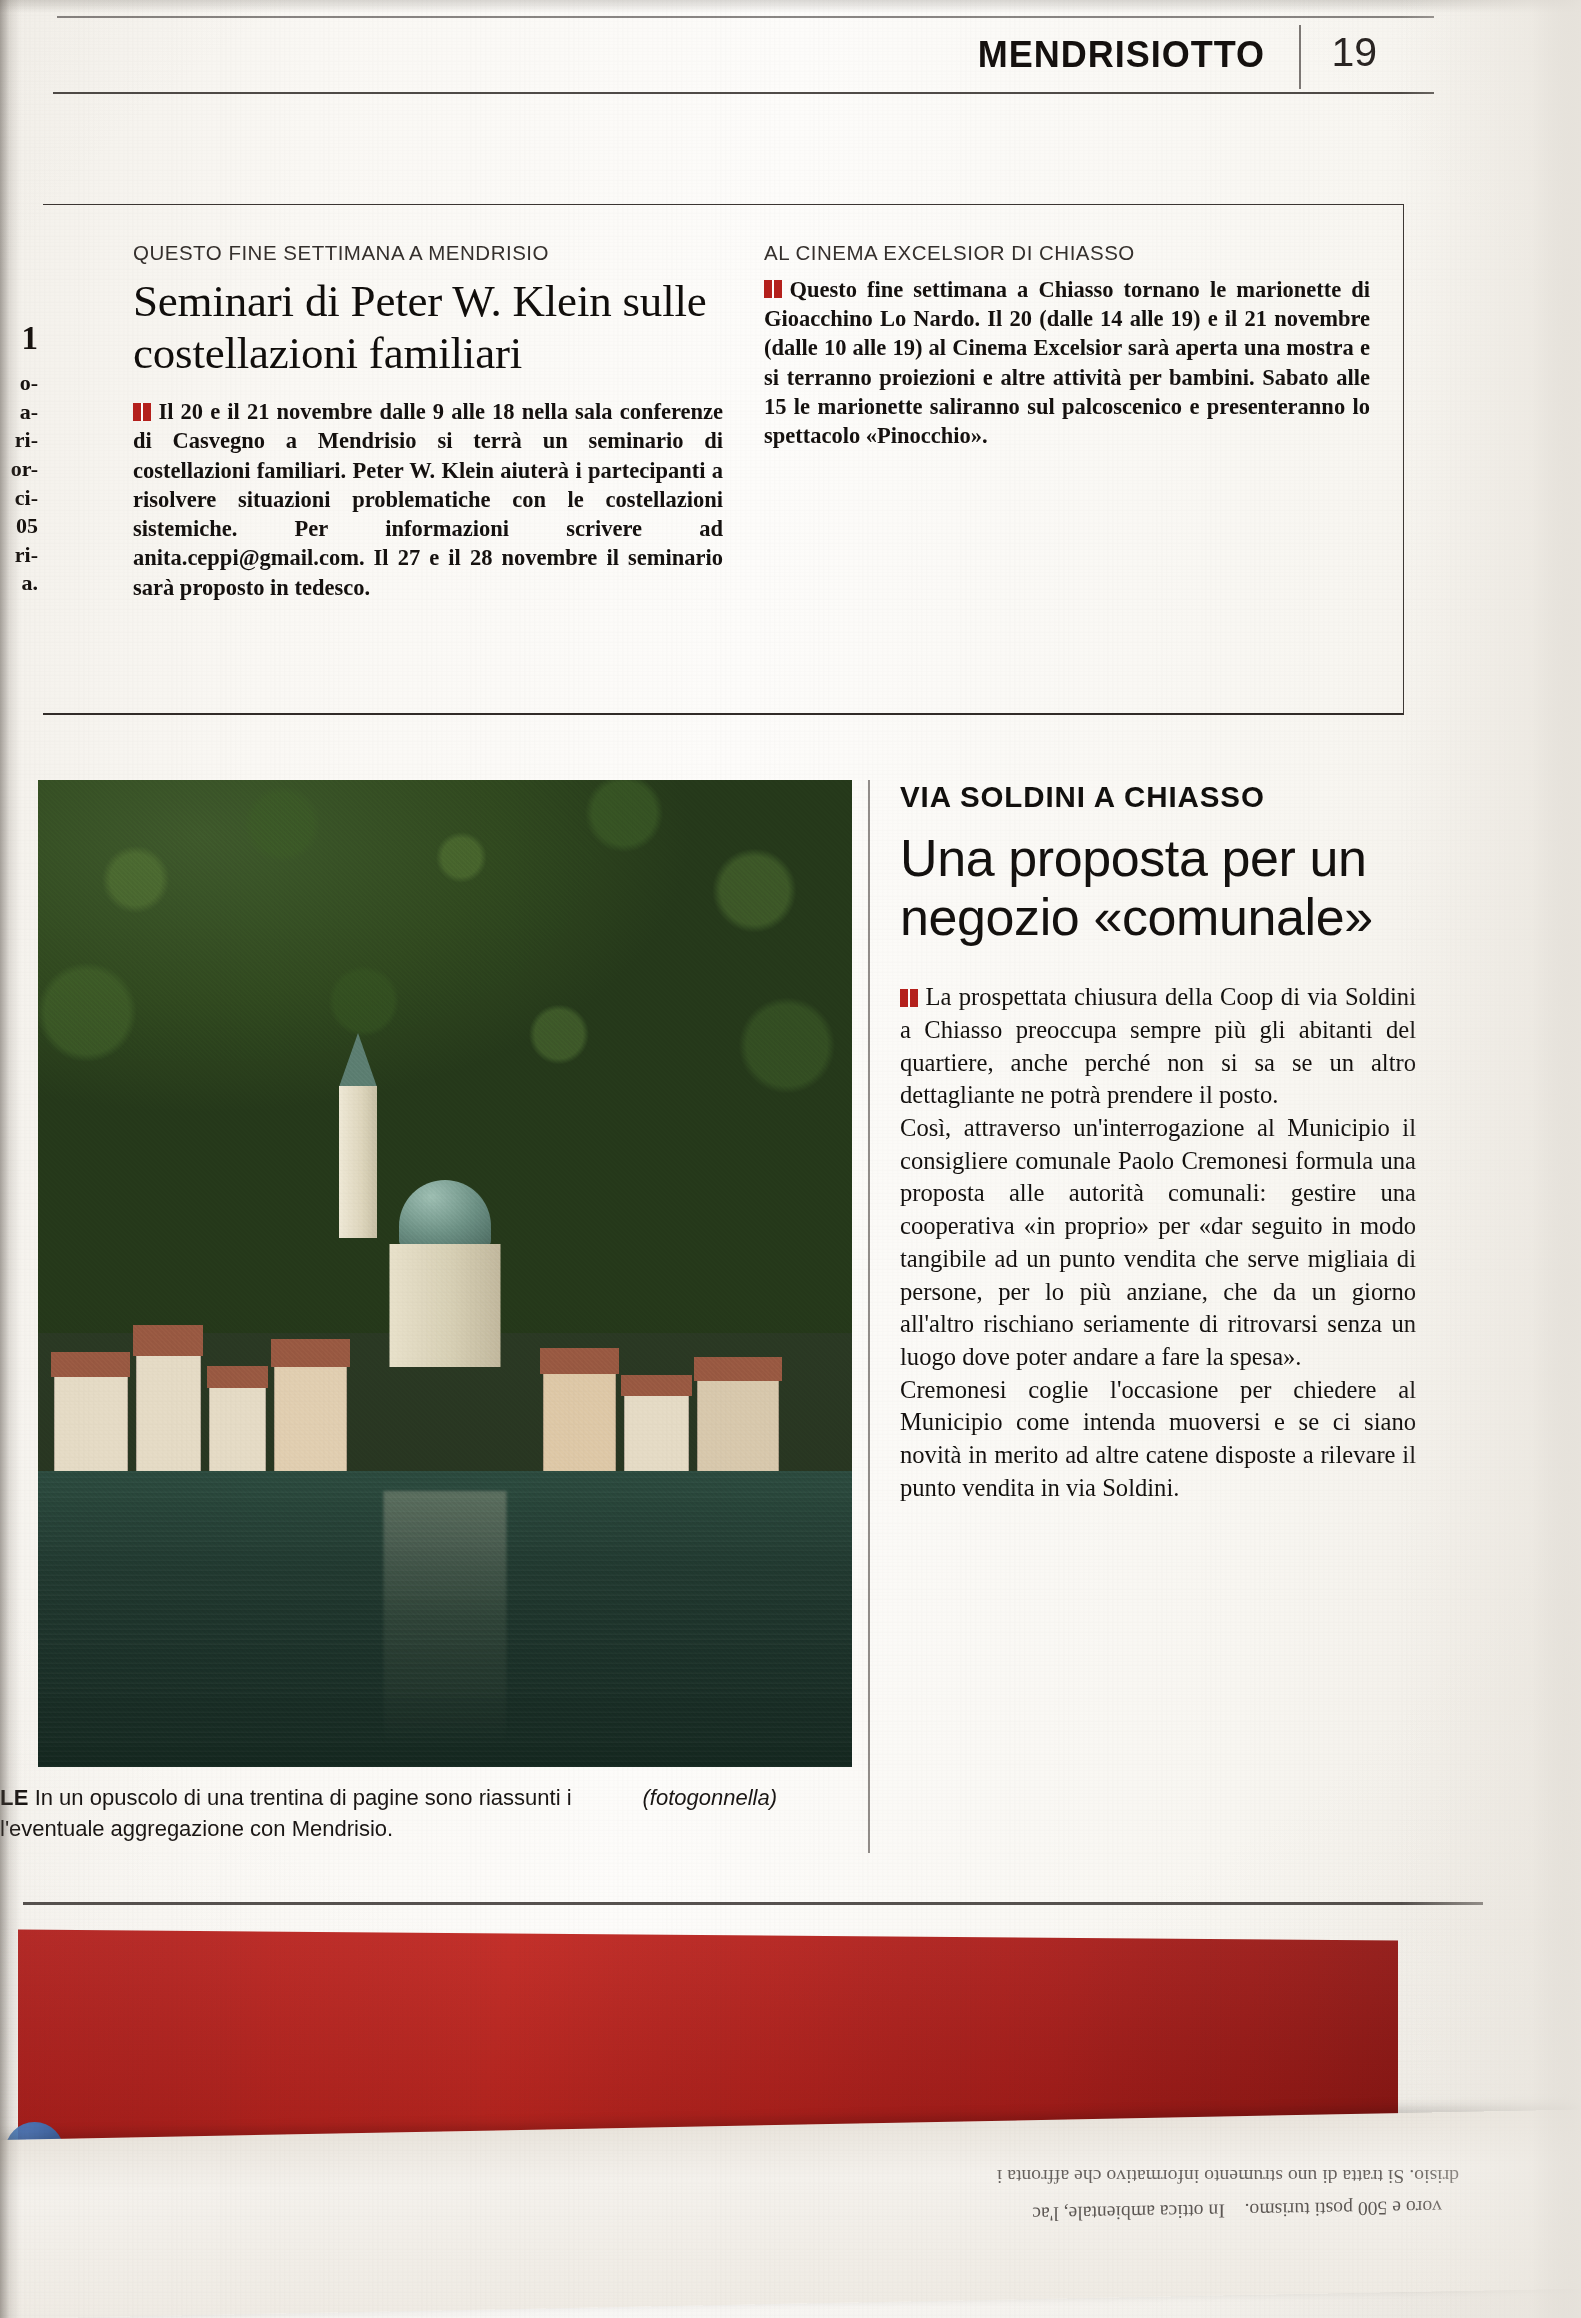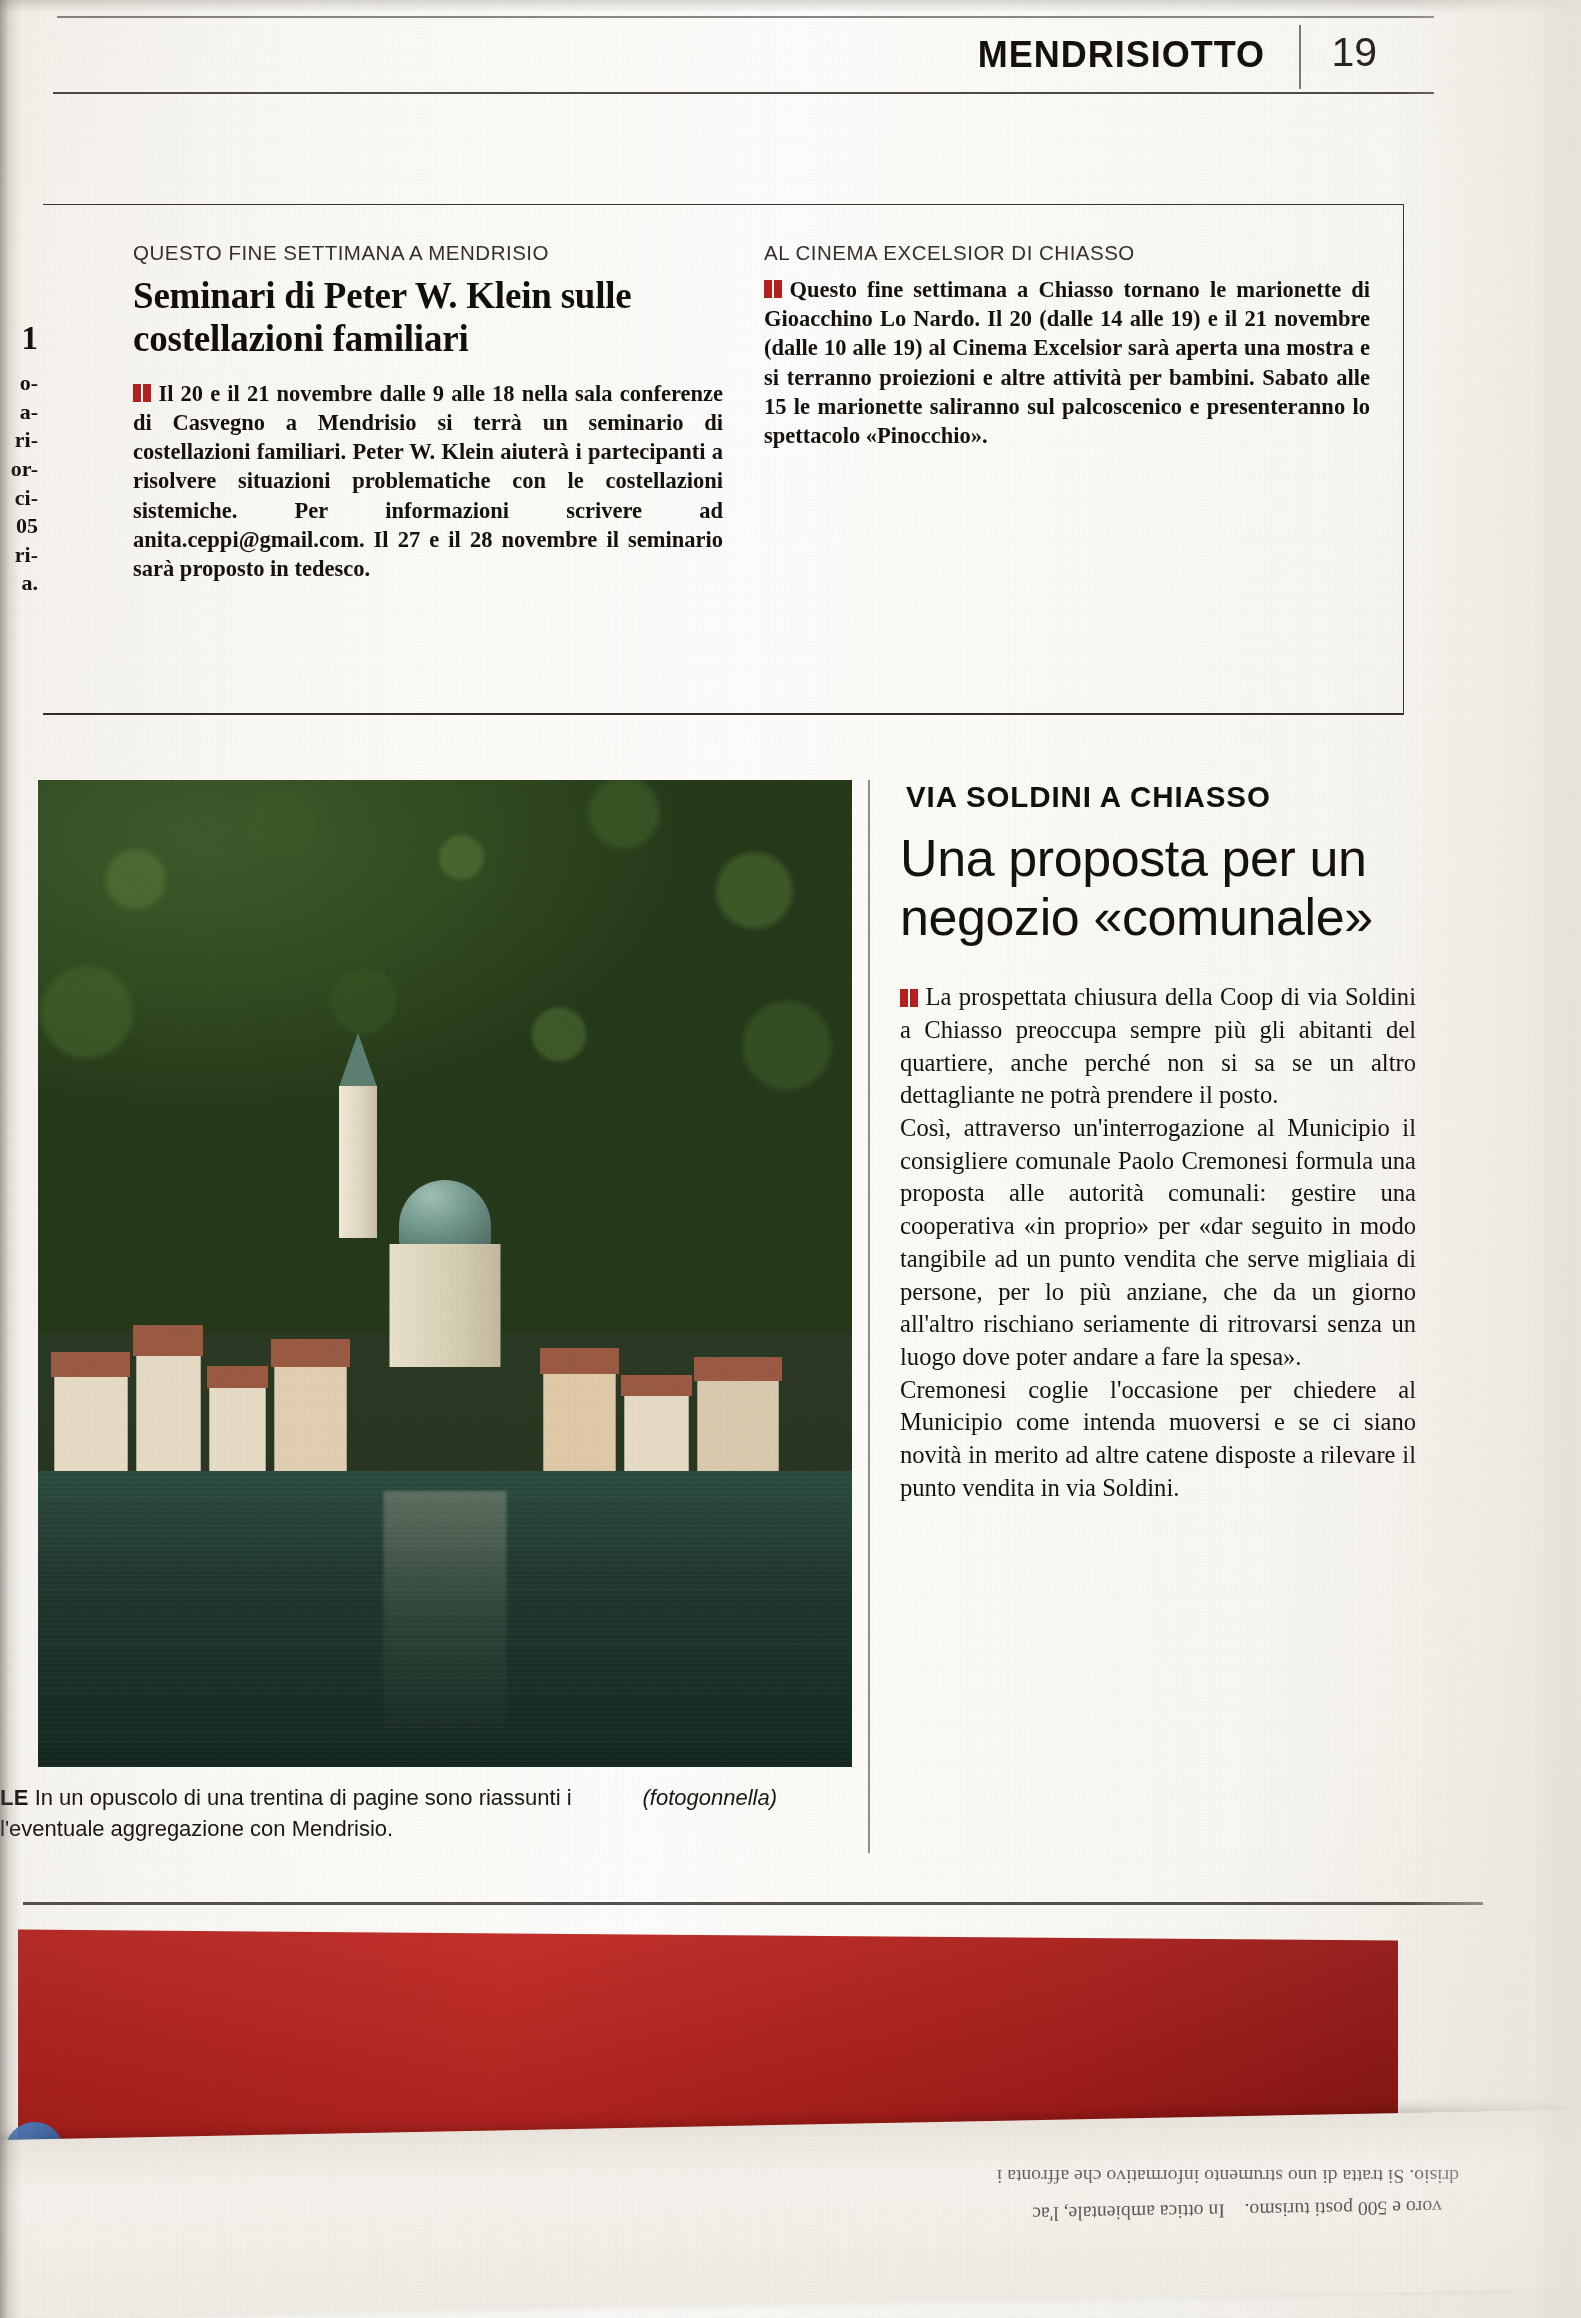--- a/index.html
+++ b/index.html
@@ -136,22 +136,22 @@
   .kicker {
     font-family: "Liberation Sans", sans-serif;
     font-size: 20.5px;
     letter-spacing: 0.5px;
     color: #35302d;
     margin-bottom: 9.8px;
     white-space: nowrap;
   }
   .brief-head {
     font-family: "Liberation Serif", serif;
-    font-weight: 700;
-    font-size: 37px;
+    font-weight: 400;
+    font-size: 45px;
     line-height: 1.16;
     color: #110e0c;
     margin-bottom: 18px;
     letter-spacing: -0.2px;
   }
   .brief-body {
     font-family: "Liberation Serif", serif;
     font-weight: 700;
     font-size: 22.5px;
     line-height: 1.30;
@@ -348,21 +348,20 @@
     top: 780px;
     width: 516px;
   }
   .art-kicker {
     font-family: "Liberation Sans", sans-serif;
     font-weight: 700;
     font-size: 29.5px;
     letter-spacing: 0.9px;
     color: #12100e;
     margin-bottom: 14.7px;
-    margin-left: 6px;
   }
   .art-title {
     font-family: "Liberation Sans", sans-serif;
     font-weight: 400;
     font-size: 52px;
     line-height: 1.14;
     color: #14110f;
     letter-spacing: -0.4px;
     margin-bottom: 34px;
   }

